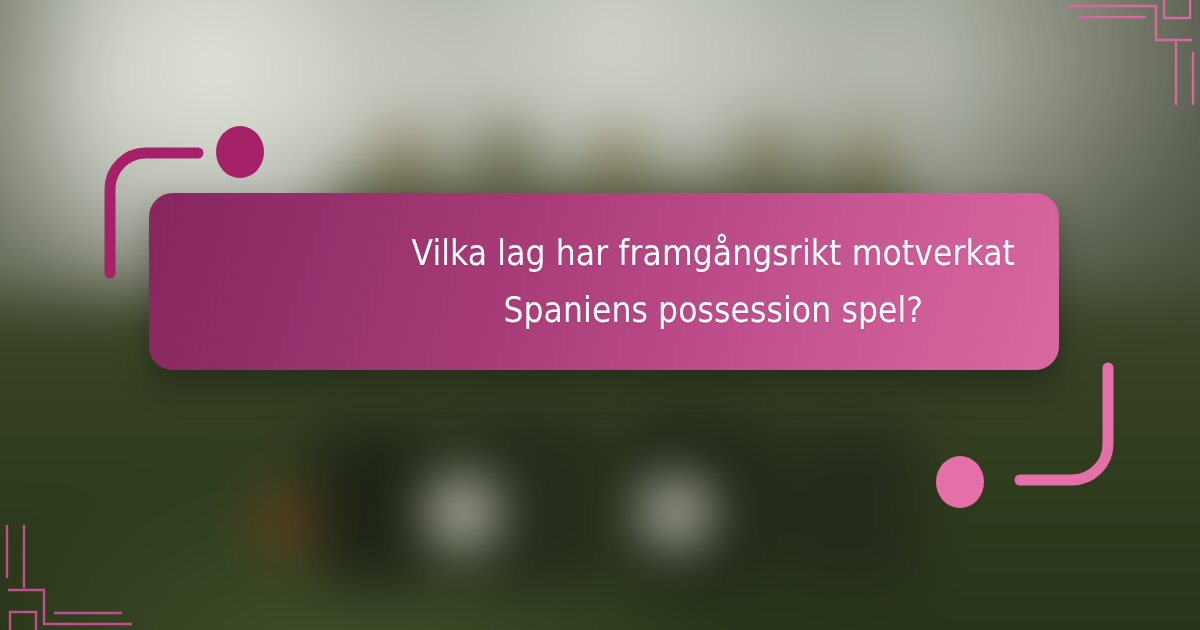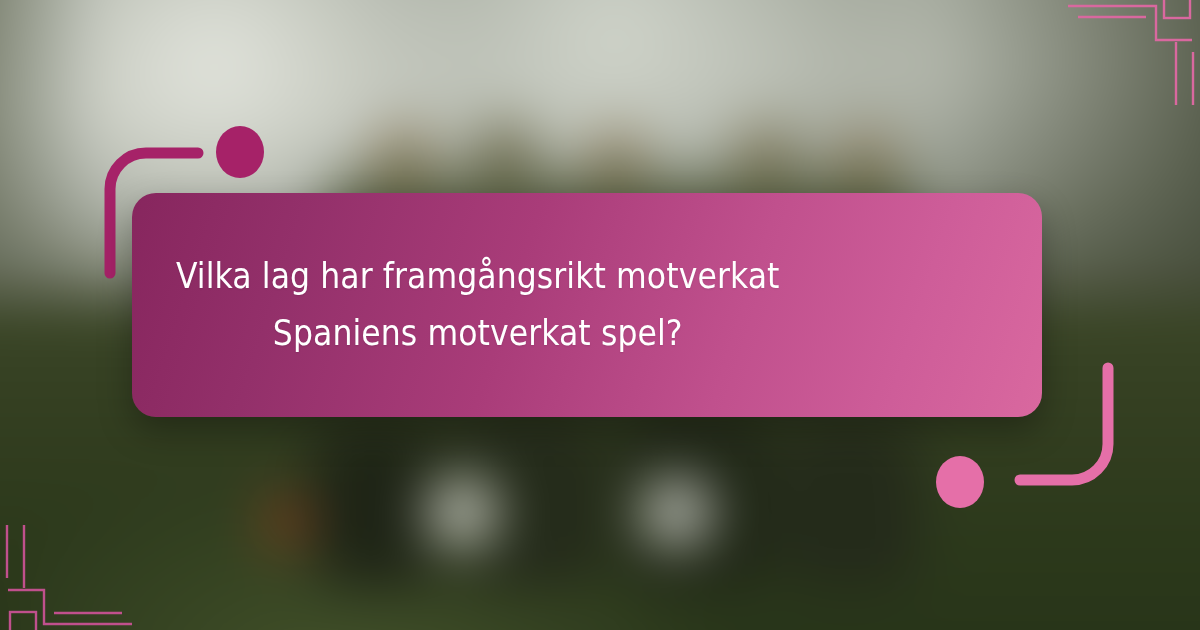--- a/index.html
+++ b/index.html
@@ -55,28 +55,28 @@
     background:radial-gradient(ellipse 70% 100% at 40% 90%, rgba(86,104,48,.6), rgba(86,104,48,0) 72%);
   }
   .blob {
     position:absolute;
     border-radius:50%;
   }
 
   
   .card {
     position:absolute;
-    left:132px; top:193px;
-    width:910px; height:224px;
+    left:149px; top:193px;
+    width:910px; height:177px;
     border-radius:24px;
     background:linear-gradient(108deg,#87265E 0%,#93306A 18%,#A93C79 42%,#C0508D 66%,#CE5D99 84%,#D9689F 100%);
     box-shadow:0 14px 34px rgba(0,0,0,.30);
     display:flex;
     align-items:center;
-    justify-content:flex-start;
+    justify-content:flex-end;
     z-index:6;
   }
   .card-text {
     color:#ffffff;
     font-family:"DejaVu Sans Condensed","Liberation Sans", sans-serif;
     font-size:35px;
     font-weight:400;
     line-height:1.62;
     text-align:center;
     letter-spacing:.1px;
@@ -135,21 +135,21 @@
 
   <svg class="deco bracket-tl" width="120" height="150" viewBox="0 0 120 150">
     <path d="M 104 20 H 52 A 36 36 0 0 0 16 56 V 140" fill="none" stroke="#A62268" stroke-width="11" stroke-linecap="round"></path>
   </svg>
 
   <div class="dot dot-tl"></div>
 
   <div class="card">
     <div class="card-text">
       <span>Vilka lag har framgångsrikt motverkat</span><br>
-      <span>Spaniens motverkat spel?</span>
+      <span>Spaniens possession spel?</span>
     </div>
   </div>
 
   <svg class="deco bracket-br" width="120" height="150" viewBox="0 0 120 150">
     <path d="M 100 10 V 86 A 36 36 0 0 1 64 122 H 12" fill="none" stroke="#E56FA8" stroke-width="11" stroke-linecap="round"></path>
   </svg>
 
   <div class="dot dot-br"></div>
 
   <svg class="circuit circuit-tr" width="170" height="105" viewBox="0 0 170 105">

